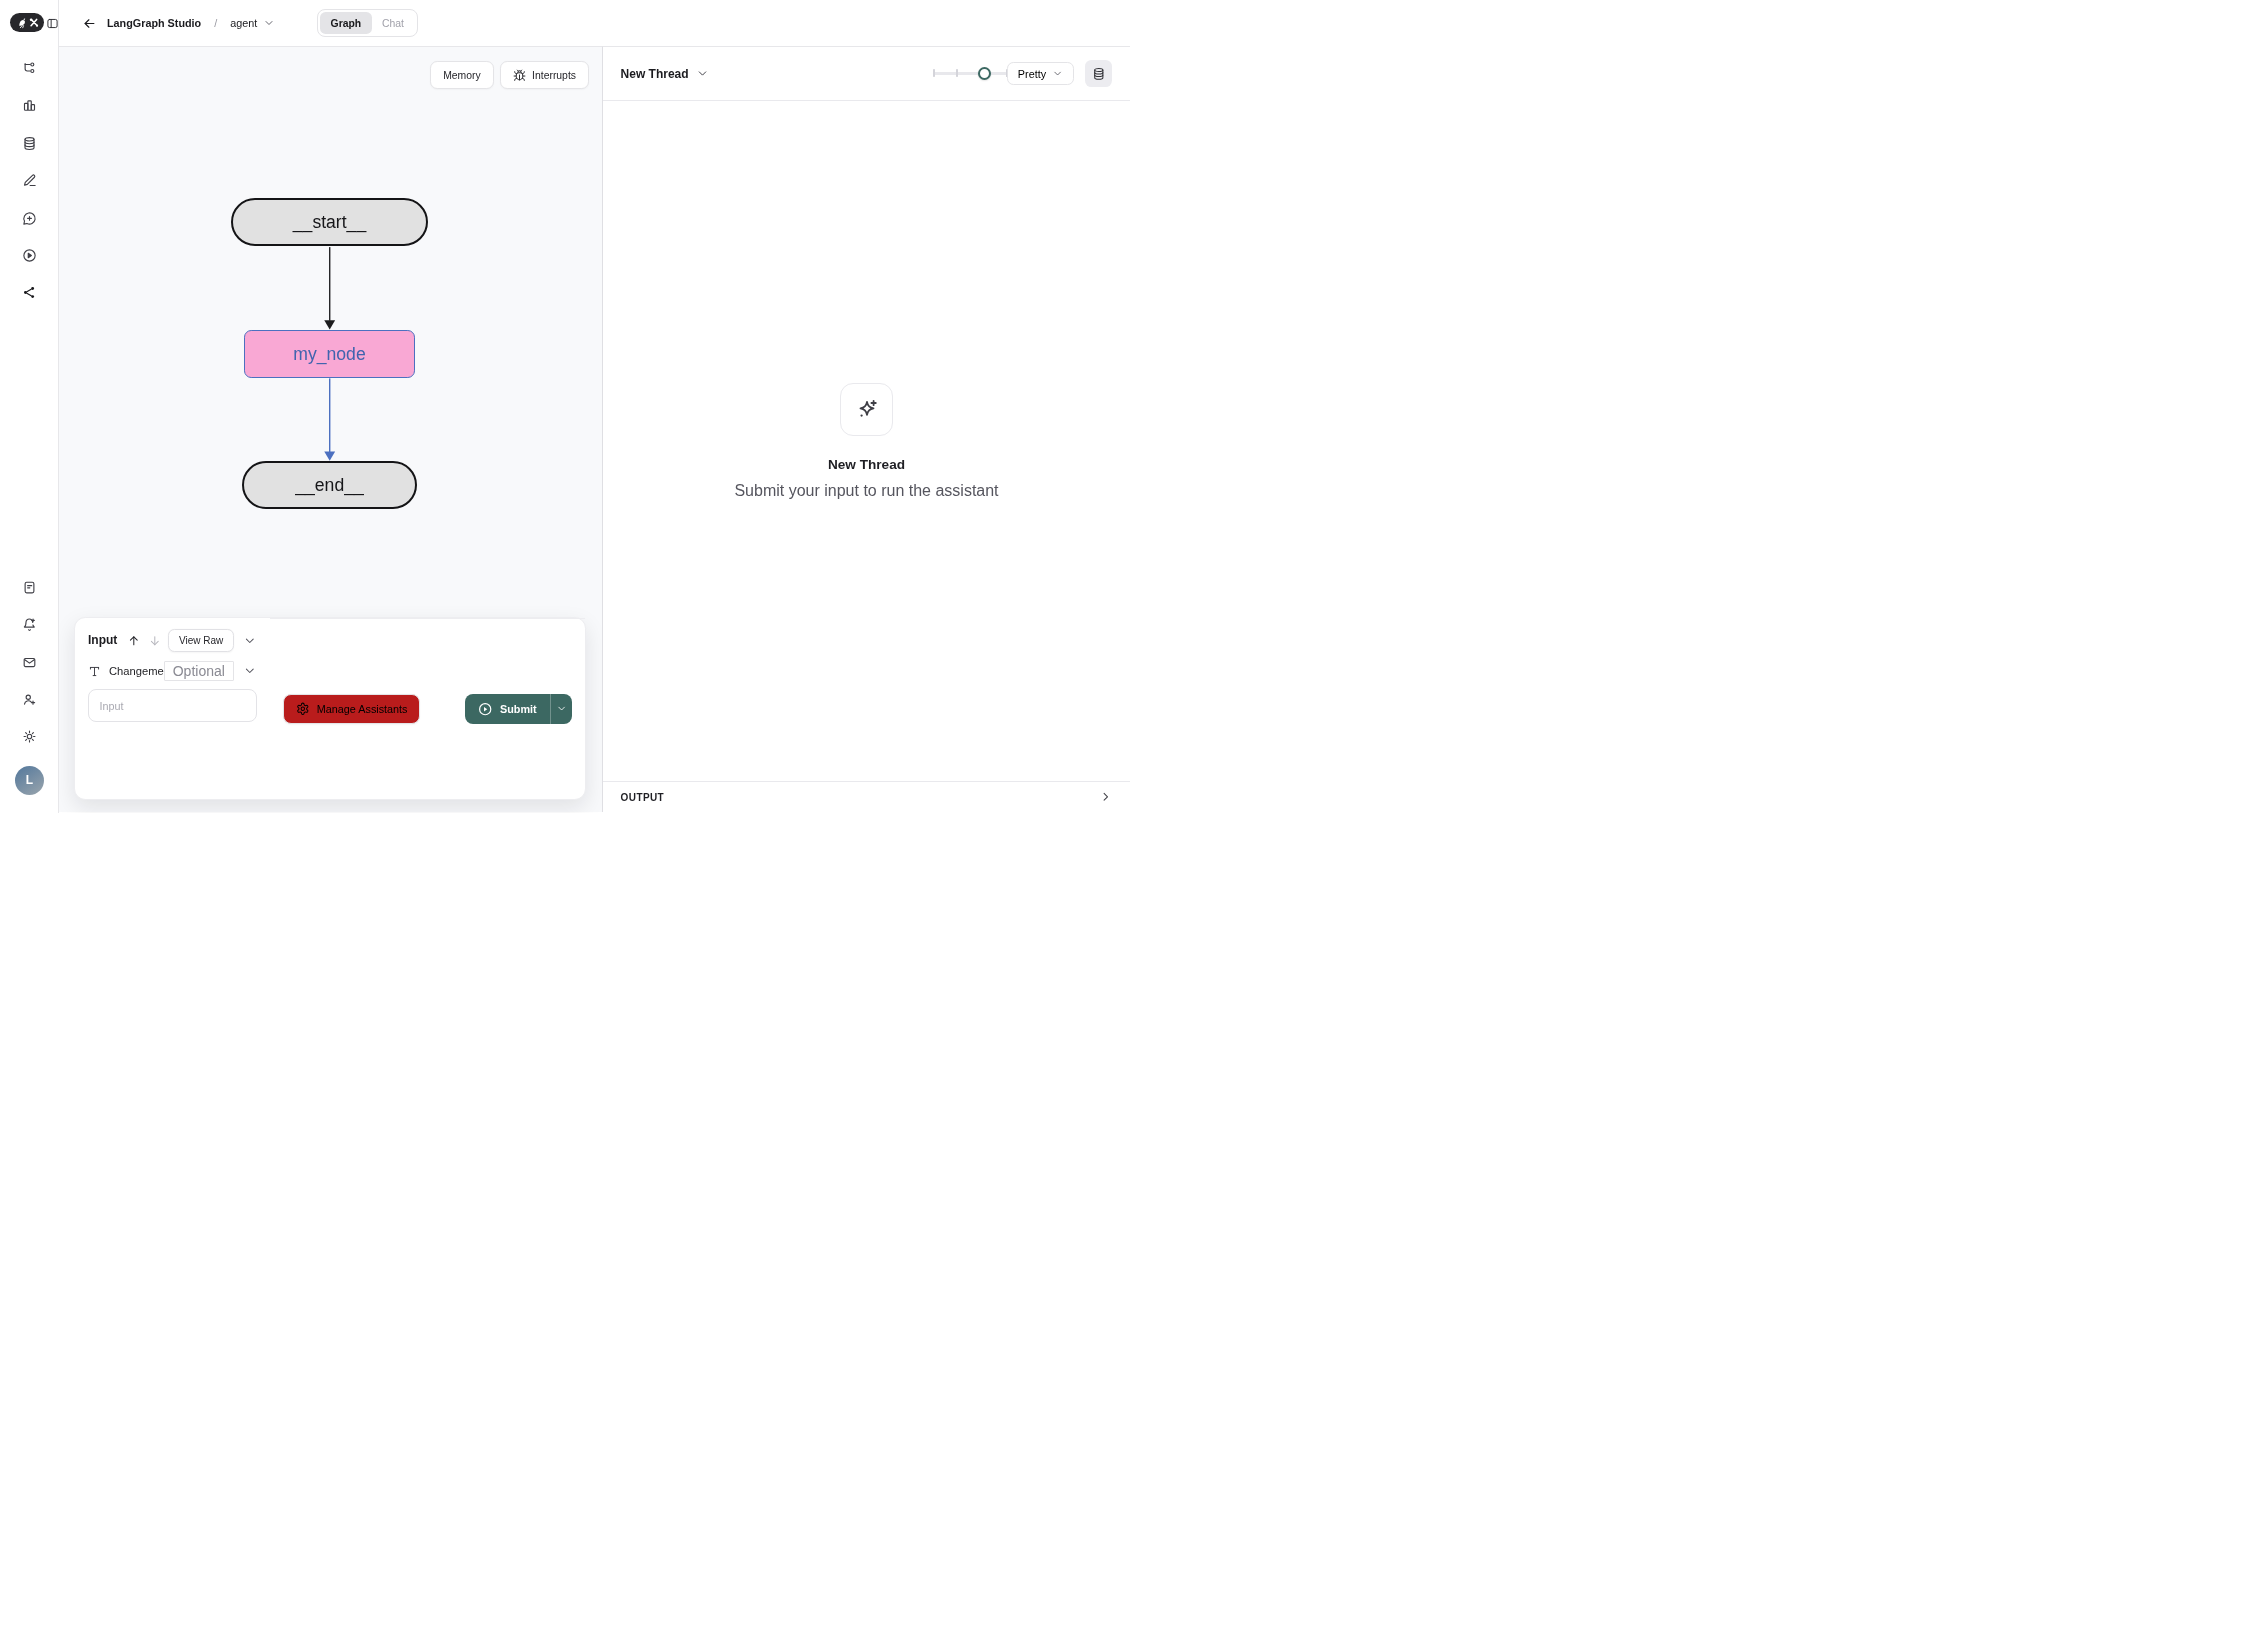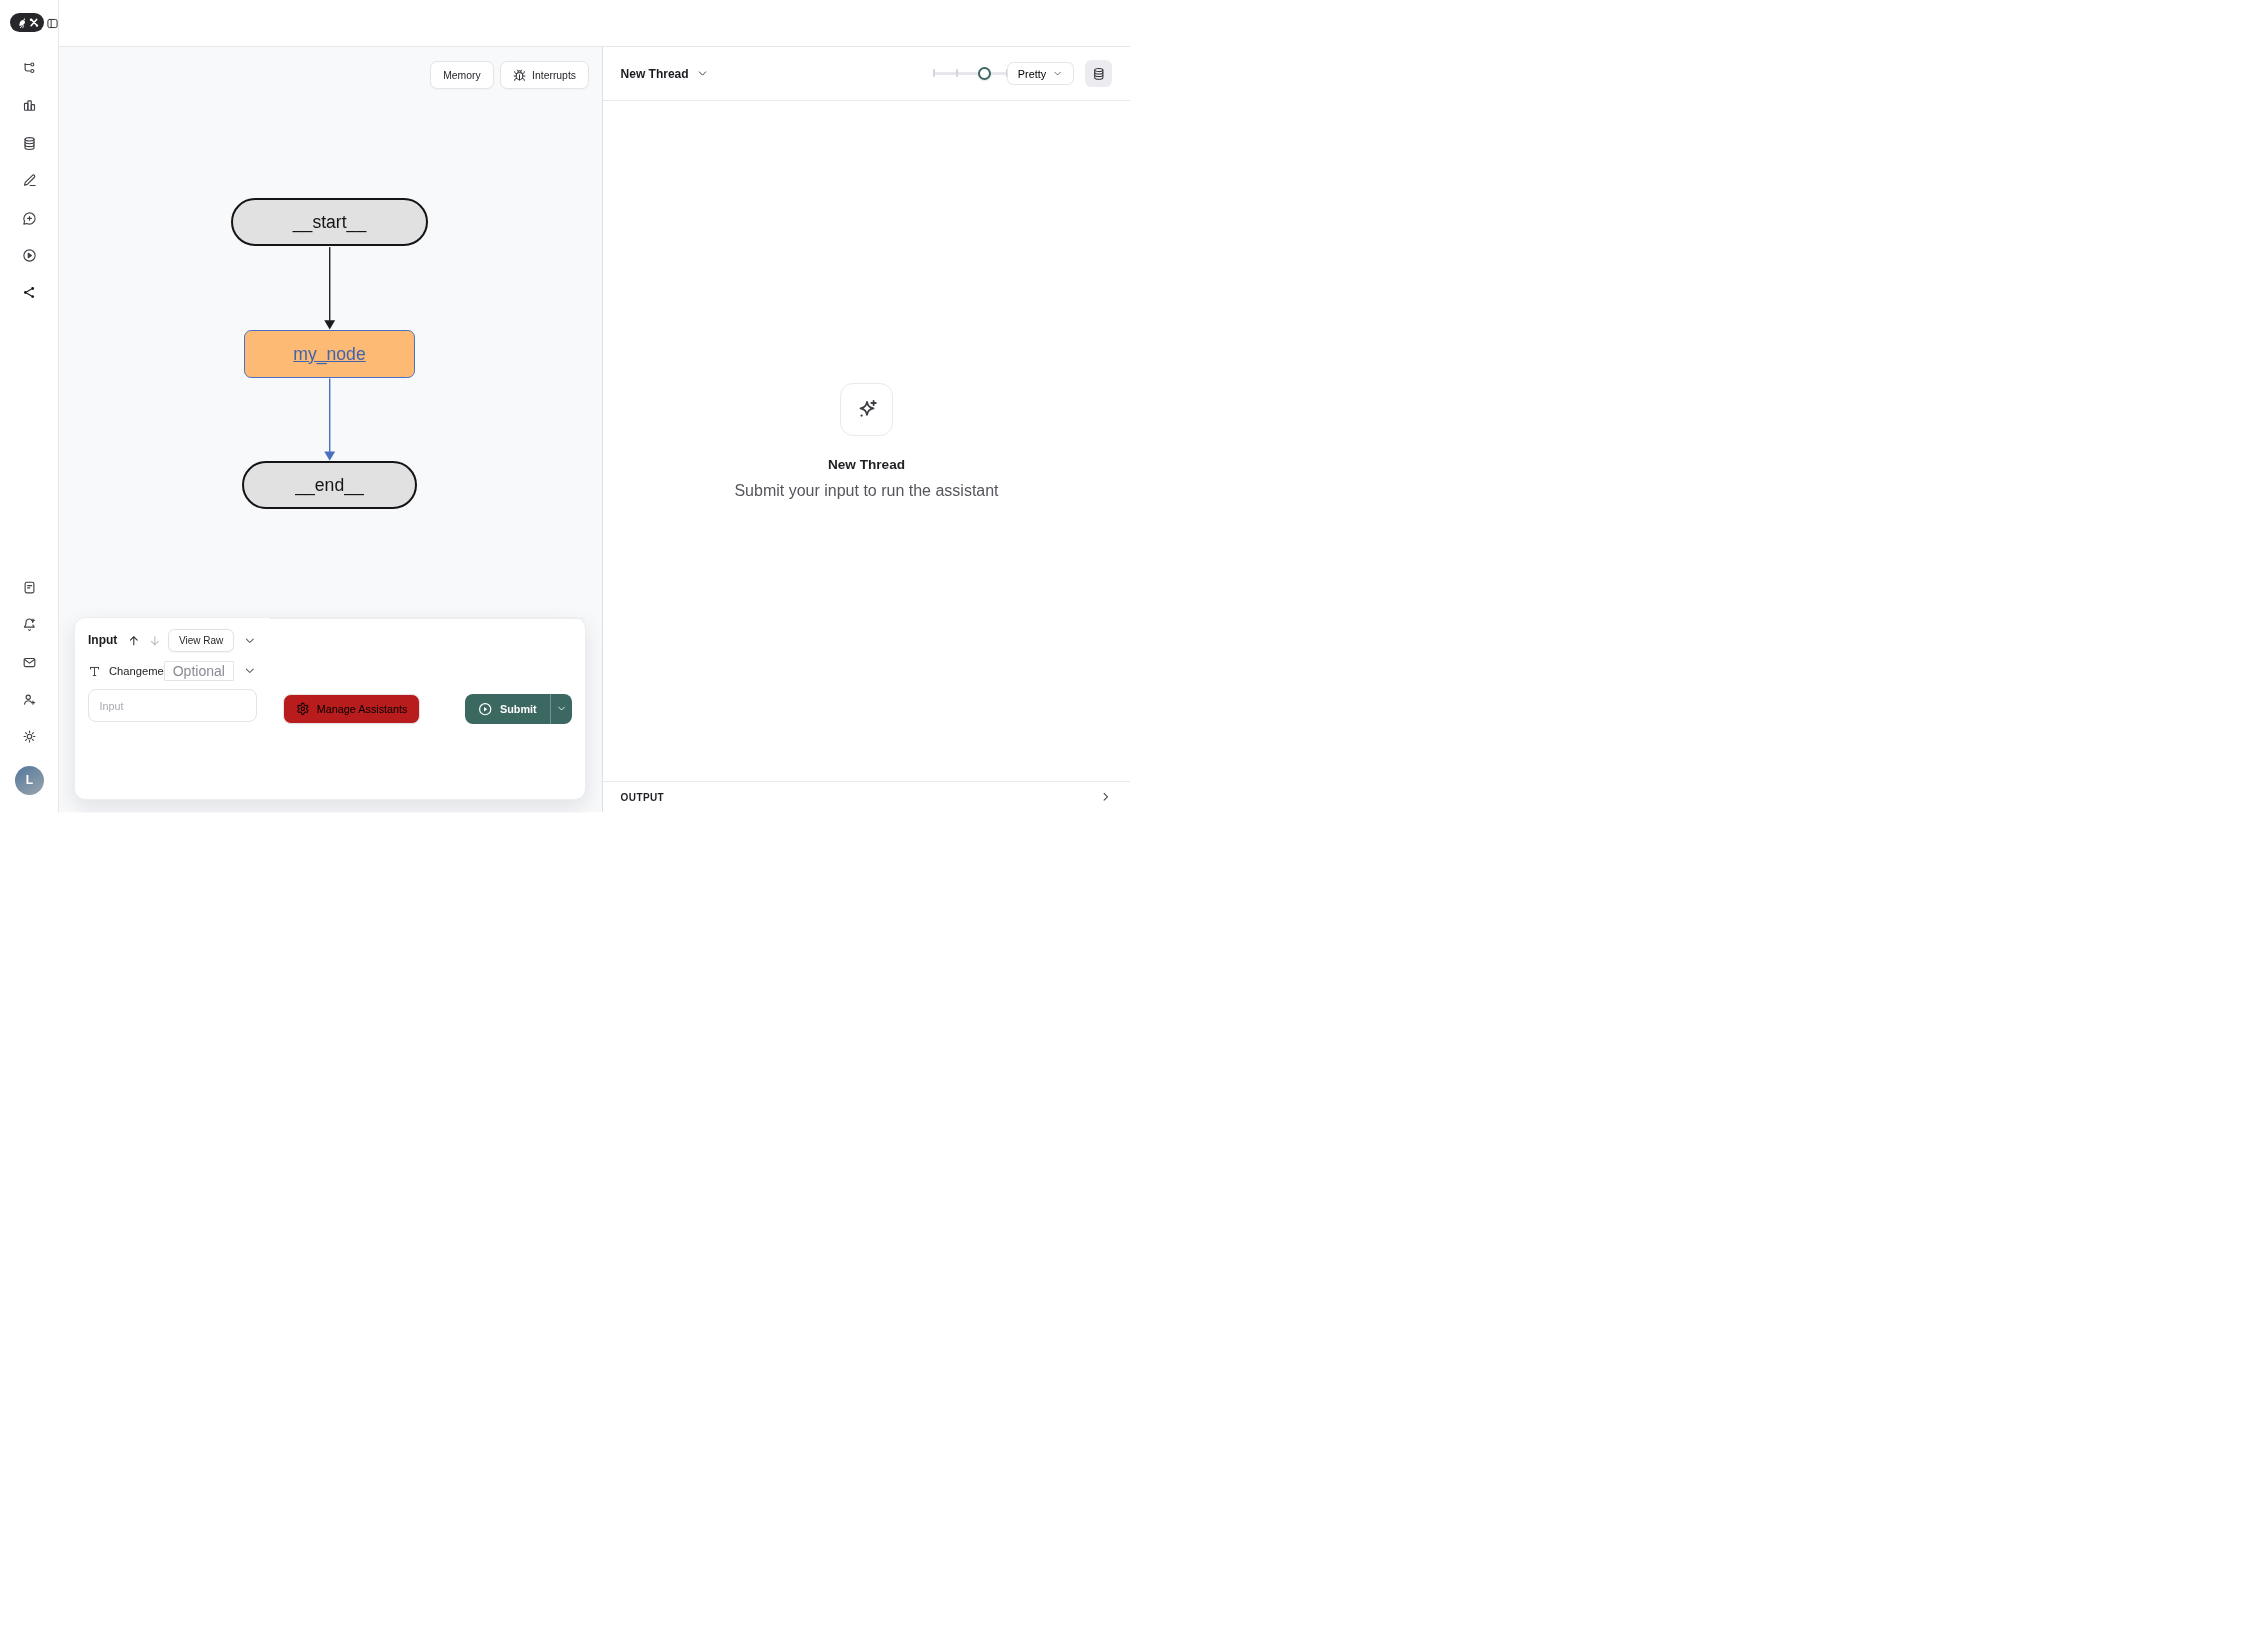--- a/index.html
+++ b/index.html
@@ -46,21 +46,21 @@
   .canvas { position:absolute; left:59px; top:46px; width:543px; height:766px;
     background:#f8f9fb; border-top:0.8px solid #e7e7ea; }
   .canvas-toolbar { position:absolute; top:14.4px; right:13px; display:flex; gap:6px; }
   .tool-btn { height:28px; padding:0 12px; background:#fff; border:0.8px solid #e4e4e7;
     border-radius:7.2px; display:flex; align-items:center; gap:6.4px; font-size:10.4px;
     font-weight:500; color:#26262b; cursor:pointer; box-shadow:0 0.8px 1.6px rgba(0,0,0,.03); }
 
   .node { position:absolute; display:flex; align-items:center; justify-content:center;
     font-size:17.6px; font-weight:500; cursor:pointer; }
   .node.gray { background:#e1e1e1; border:2px solid #141416; border-radius:24px; color:#161619; }
-  .node.blue { background:#fdba74; border:1.6px solid #4c70c0; border-radius:7.2px; color:#4064ae;text-decoration:underline; }
+  .node.blue { background:#f9a8d4; border:1.6px solid #4c70c0; border-radius:7.2px; color:#4064ae; }
   .edges { position:absolute; left:0; top:0; pointer-events:none; }
 
   
   .input-card { position:absolute; left:15px; top:570px; width:512px; height:183px;
     background:#fff; border:0.8px solid #ededf0; border-radius:11.2px;
     box-shadow:0 8px 22.4px rgba(24,24,28,.10); display:flex; flex-direction:row; }
   .card-top { padding:11.2px 13px 13px; }
   .row { display:flex; align-items:center; }
   .input-title { font-size:12px; font-weight:700; }
   .arrow-up { margin-left:9.6px; color:#26262b; cursor:pointer; }
@@ -225,20 +225,40 @@
             <circle cx="12" cy="12" r="3.6"></circle>
             <path d="M12 3.3v2.2M12 18.5v2.2M3.3 12h2.2M18.5 12h2.2M5.8 5.8l1.6 1.6M16.6 16.6l1.6 1.6M18.2 5.8l-1.6 1.6M7.4 16.6 5.8 18.2"></path>
           </svg>
       </div>
       <div class="avatar">
         <span>L</span>
       </div>
     </div>
   </nav>
 
+  <header class="header">
+    <div class="back-btn">
+      <svg class="ic" width="15" height="15" viewBox="0 0 24 24">
+          <path d="M19 12H5"></path>
+          <path d="m11 6-6 6 6 6"></path>
+        </svg>
+    </div>
+    <div class="app-title">LangGraph Studio</div>
+    <div class="crumb-sep">/</div>
+    <div class="graph-select">
+      <span class="graph-name">agent</span>
+      <svg class="ic chev" width="12" height="12" viewBox="0 0 24 24">
+          <path d="m6 9 6 6 6-6"></path>
+        </svg>
+    </div>
+    <div class="tabs">
+      <div class="tab active">Graph</div>
+      <div class="tab">Chat</div>
+    </div>
+  </header>
 
   <section class="canvas">
     <div class="canvas-toolbar">
       <button class="tool-btn">
         <span>Memory</span>
       </button>
       <button class="tool-btn">
         <svg class="ic" width="13" height="13" viewBox="0 0 24 24">
             <path d="m8 2 1.9 1.9"></path>
             <path d="M14.1 3.9 16 2"></path>

